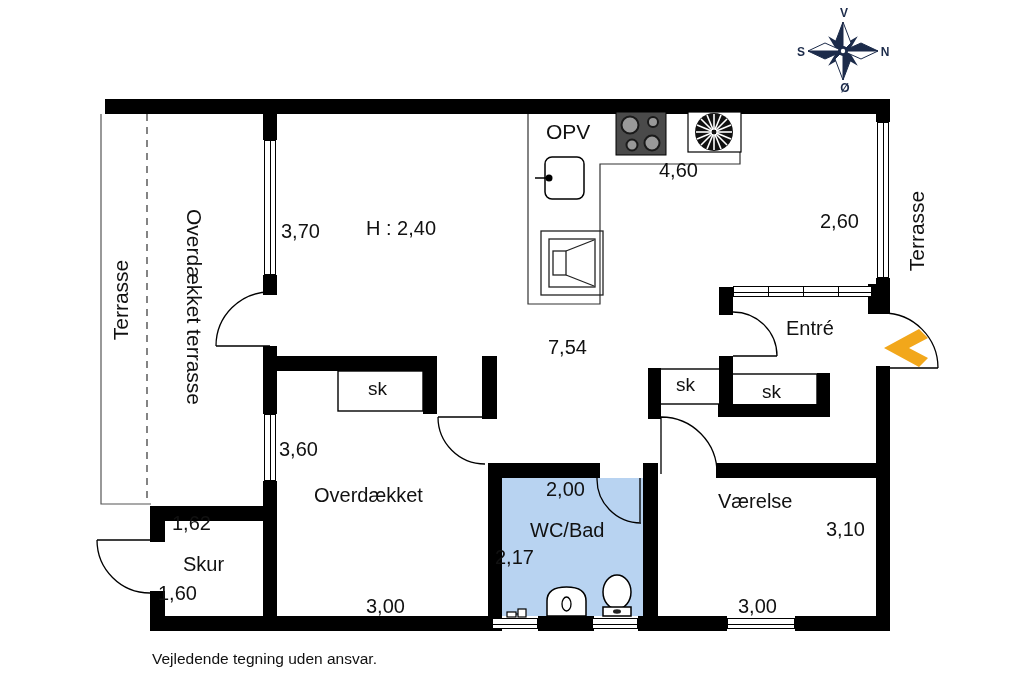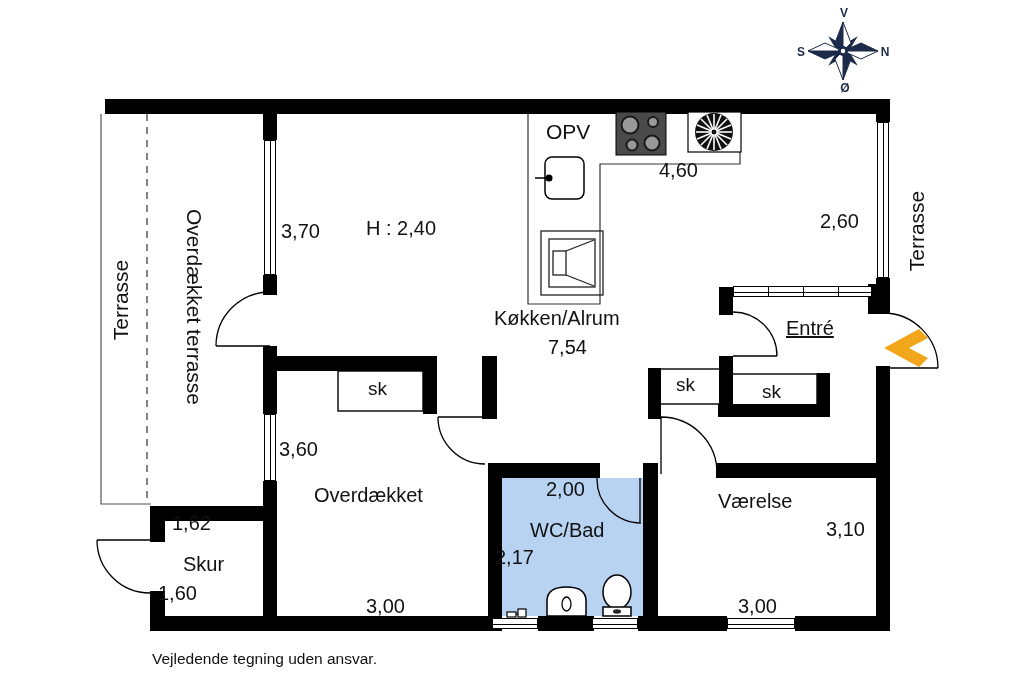--- a/index.html
+++ b/index.html
@@ -202,22 +202,21 @@
 
   <div class="compass-letter" style="left:837px;top:6px;">V</div>
   <div class="compass-letter" style="left:794px;top:45px;">S</div>
   <div class="compass-letter" style="left:878px;top:45px;">N</div>
   <div class="compass-letter" style="left:838px;top:81px;">Ø</div>
 
   <div class="vlbl rot-ccw" style="left:56px;top:288px;width:130px;height:24px;">Terrasse</div>
   <div class="vlbl rot-cw" style="left:86px;top:295px;width:215px;height:24px;">Overdækket terrasse</div>
   <div class="vlbl rot-ccw" style="left:869px;top:219px;width:96px;height:24px;">Terrasse</div>
 
-  <div class="lbl" style="left:494px;top:307px;">Køkken/Alrum</div>
-  <div class="lbl" style="left:786px;top:317px;text-decoration:underline;">Entré</div>
+  <div class="lbl" style="left:786px;top:317px;">Entré</div>
   <div class="lbl" style="left:314px;top:484px;">Overdækket</div>
   <div class="lbl" style="left:530px;top:519px;">WC/Bad</div>
   <div class="lbl" style="left:718px;top:490px;">Værelse</div>
   <div class="lbl" style="left:183px;top:553px;">Skur</div>
   <div class="lbl small" style="left:368px;top:378px;">sk</div>
   <div class="lbl small" style="left:676px;top:374px;">sk</div>
   <div class="lbl small" style="left:762px;top:381px;">sk</div>
   <div class="lbl opv" style="left:546px;top:120px;">OPV</div>
   <div class="lbl" style="left:366px;top:217px;">H : 2,40</div>
 

